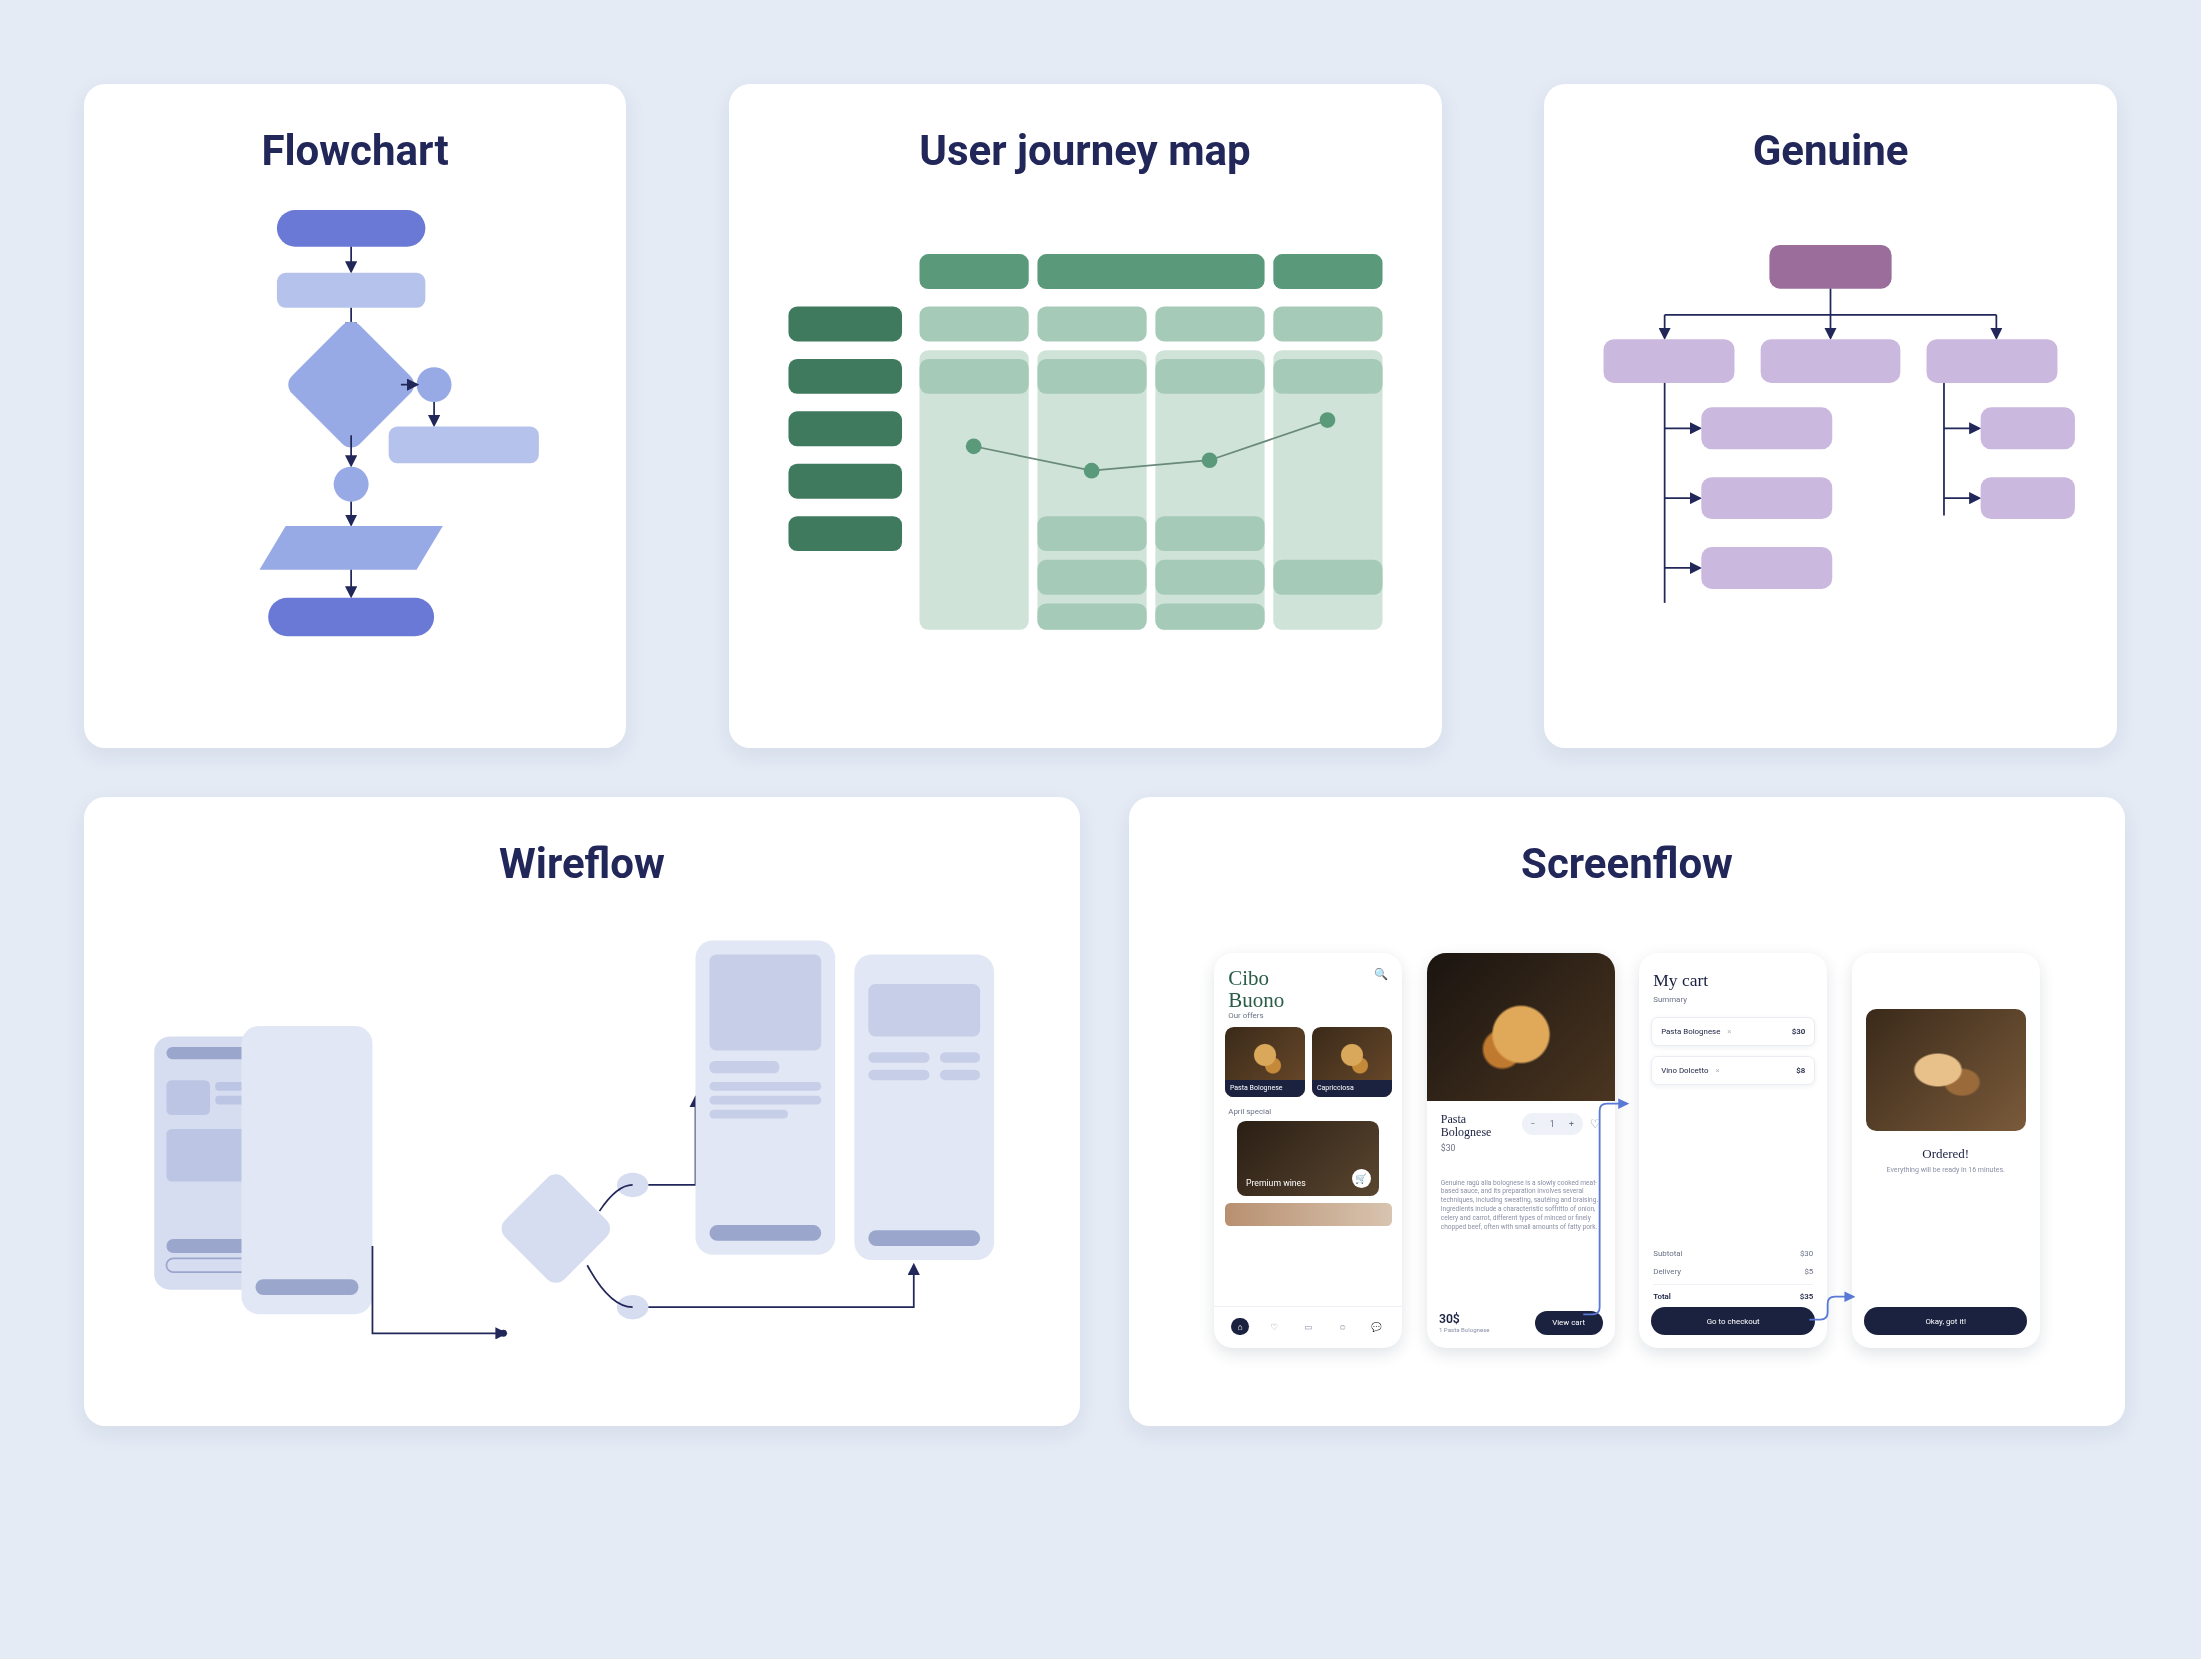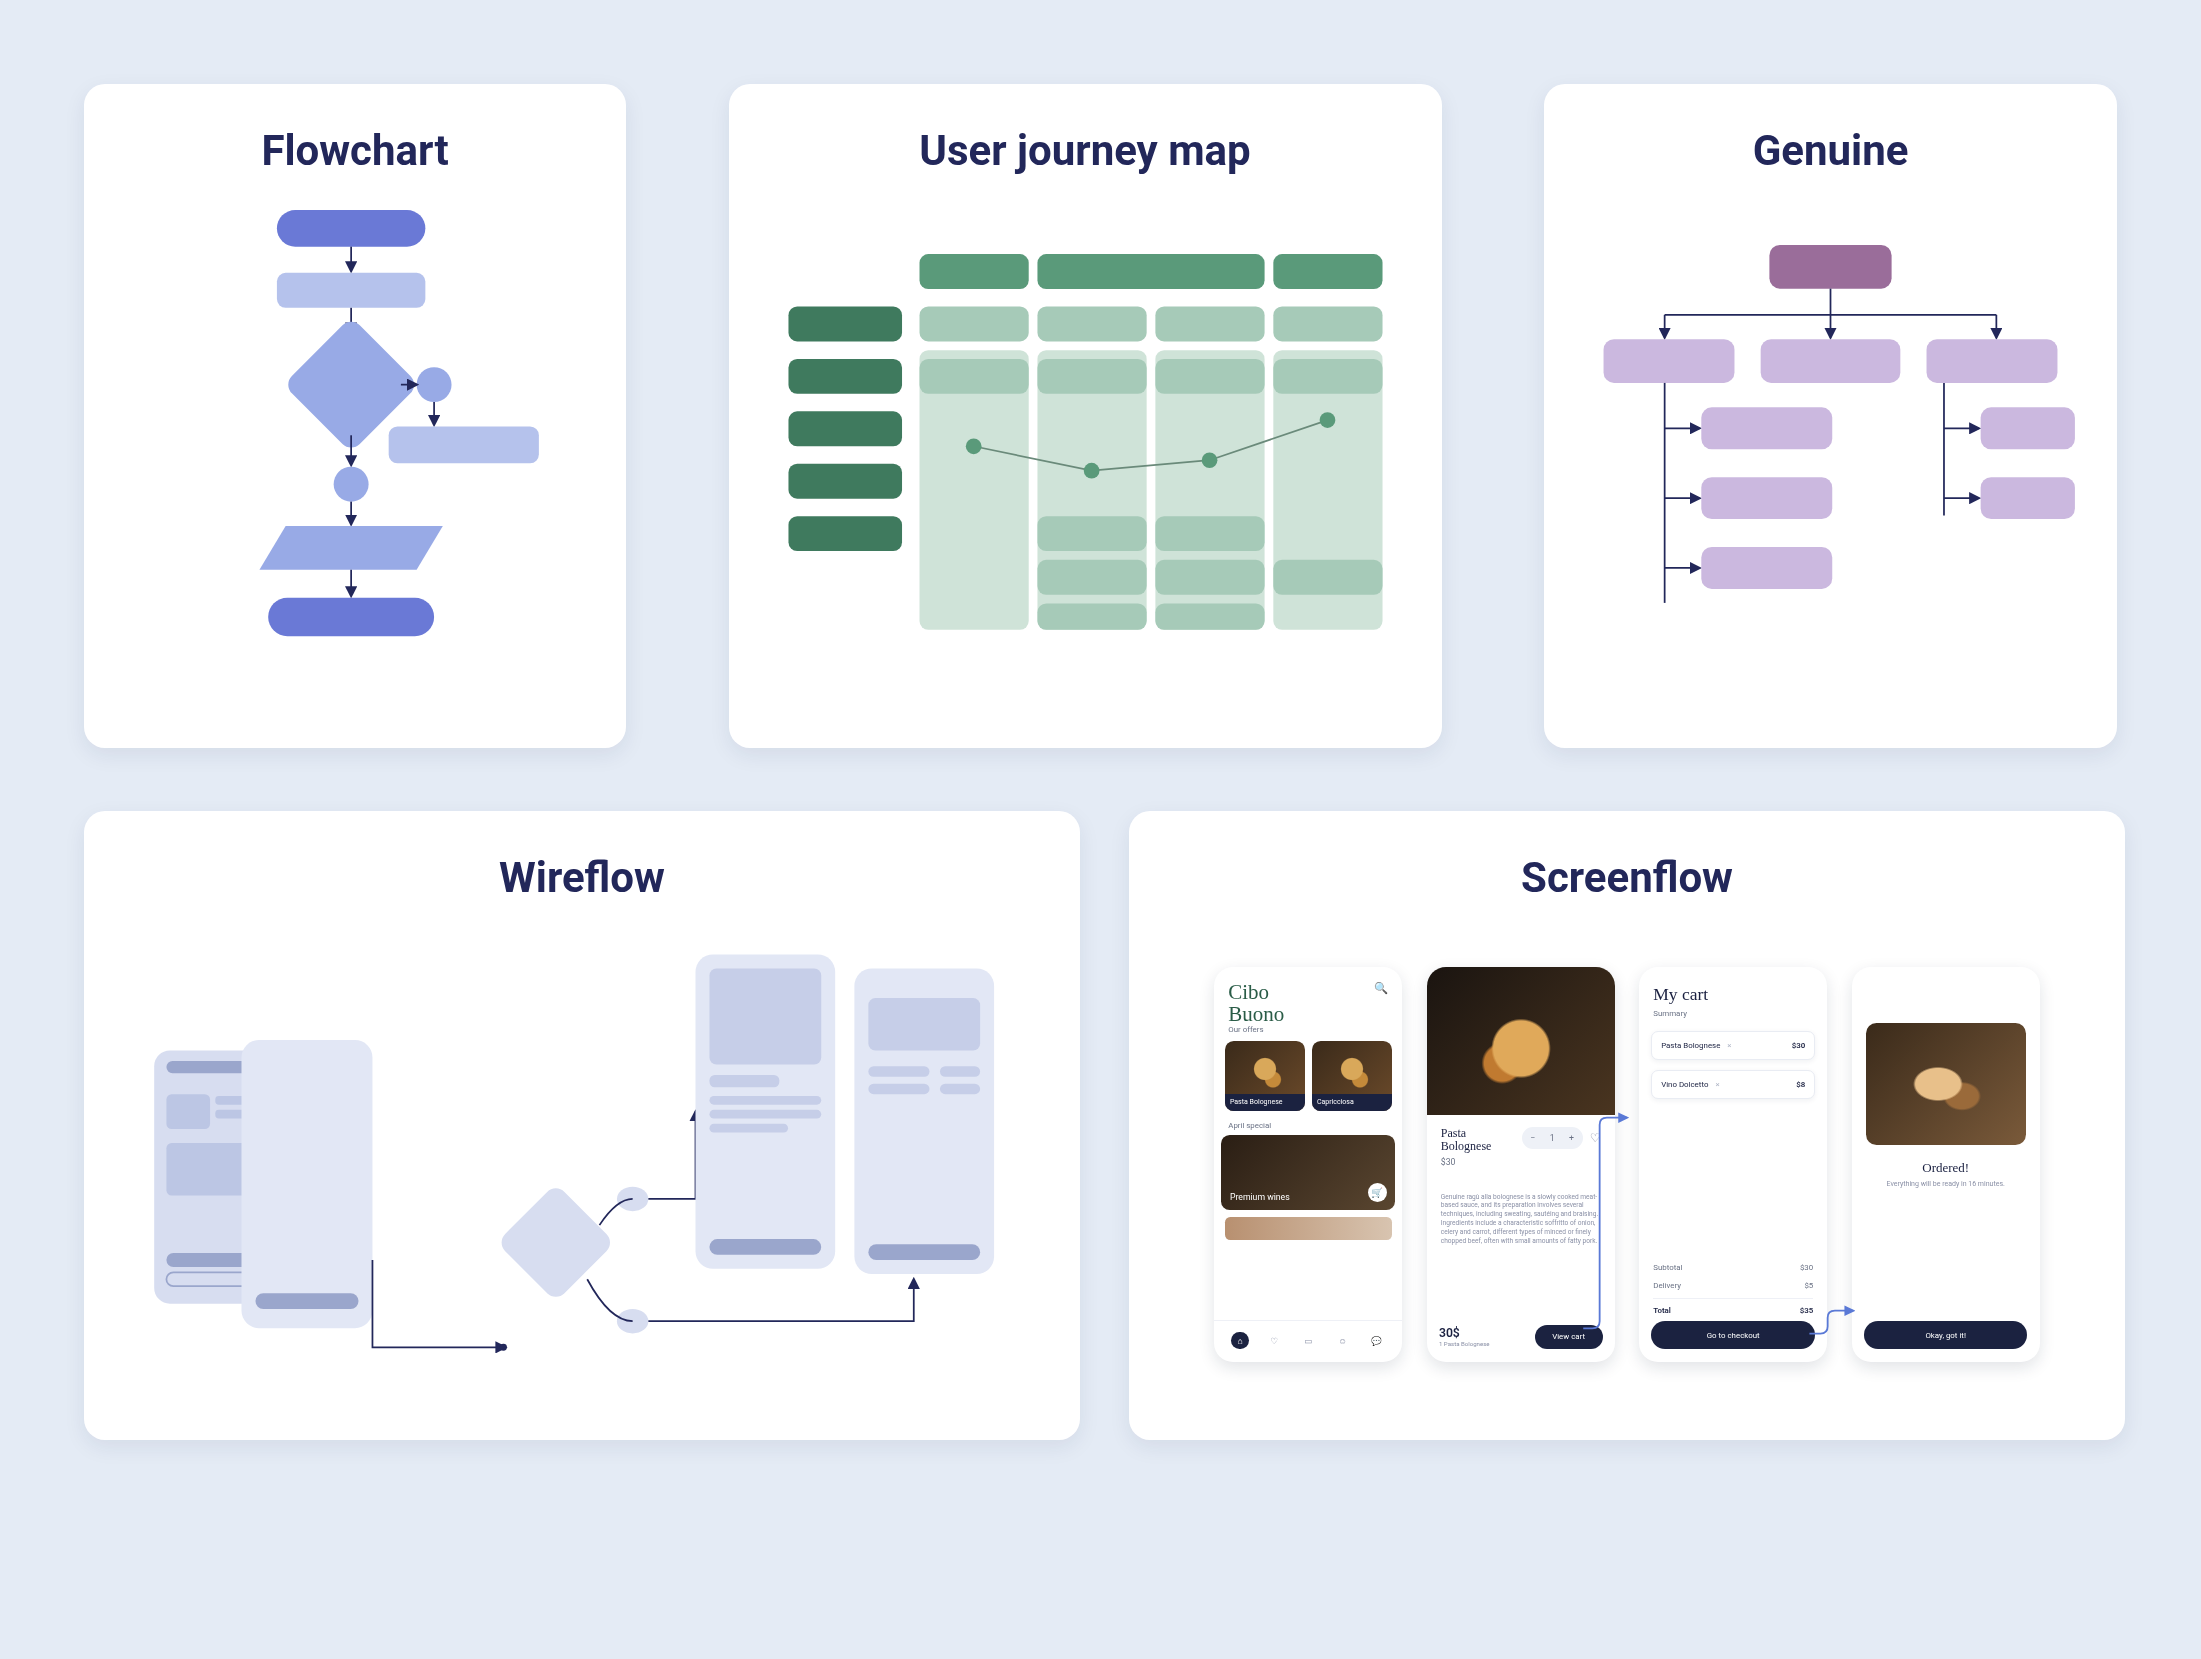--- a/index.html
+++ b/index.html
@@ -22,21 +22,21 @@
   .card h2 {
     color: #22275a;
     font-size: 42px;
     font-weight: 700;
     margin-bottom: 35px;
     text-align: center;
   }
   .illus { width: 100%; flex: 1; display: flex; align-items: center; justify-content: center; }
   
   
-  .outer { display:flex; flex-direction:column; gap:63px; }
+  .outer { display:flex; flex-direction:column; gap:49px; }
   .row { display:flex; gap:49px; }
   .row1 .c1{ flex:0 0 542px;}
   .row1 .c2{ flex:0 0 707px;}
   .row1 .c3{ flex:0 0 559px;}
   .row1 { justify-content: space-between; }
   .r2 .w1{ flex:0 0 996px;}
   .r2 .w2{ flex:0 0 996px;}
   .r2 { justify-content: space-between; }
   svg { display:block; }
 
@@ -48,21 +48,21 @@
     font-size:8.7px; color:#1a2040; position:relative;
   }
   .phone .ptitle { font-family: Georgia, "Times New Roman", serif; font-size:21px; line-height:1.05; padding:15.7px 14px 5.2px; color:#2a5c47;}
   .phone .ptitle .l2{ color:#2a5c47;}
   .phone .small{ font-size:7.9px; color:#6a7285; padding:0 14px 7px;}
   .thumbrow{ display:flex; gap:7px; padding:0 10.5px;}
   .thumb{ flex:1; height:70px; border-radius:8.7px; background:linear-gradient(135deg,#3a2a1a,#6b4a2a); position:relative; overflow:hidden;}
   .thumb::after{content:""; position:absolute; inset:0; background:radial-gradient(circle at 50% 40%, #d9a85a 0 18%, transparent 20%), radial-gradient(circle at 60% 55%, #c48a3a 0 12%, transparent 14%);}
   .thumb .cap{position:absolute; left:0; right:0; bottom:0; background:#1b2240; color:#fff; font-size:7px; padding:4.4px 5.2px;}
   .sectlbl{ font-size:7.9px; color:#6a7285; padding:10.5px 14px 5.2px;}
-  .bigthumb{ margin:0 7px; height:75px; border-radius:8.7px; background:linear-gradient(135deg,#2a1e14,#5a4630); position:relative;}
+  .bigthumb{ margin:0 23px; height:75px; border-radius:8.7px; background:linear-gradient(135deg,#2a1e14,#5a4630); position:relative;}
   .bigthumb .cap2{position:absolute; left:8.7px; bottom:8.7px; color:#fff; font-size:8.7px;}
   .bigthumb .circ{position:absolute; right:8.7px; bottom:8.7px; width:19px;height:19px;border-radius:50%;background:#fff; display:flex;align-items:center;justify-content:center; font-size:9.6px;}
   .strip{ margin:7px 10.5px 0; height:23px; border-radius:5.2px; background:linear-gradient(90deg,#b89070,#d8c4b0);}
   .navbar{ margin-top:auto; display:flex; justify-content:space-around; align-items:center; padding:10.5px 8.7px 12.2px; border-top:0.9px solid #eef0f6;}
   .navi{ width:17.5px;height:17.5px;border-radius:50%; display:flex;align-items:center;justify-content:center; color:#8a90a6;}
   .navi.active{ background:#1b2240; color:#fff;}
   .hero{ height:148px; background:linear-gradient(135deg,#1a1410,#4a3520); position:relative;}
   .hero::after{content:"";position:absolute;inset:0;background:radial-gradient(circle at 50% 55%, #e0a95a 0 22%, transparent 24%), radial-gradient(circle at 40% 65%, #c07a30 0 12%, transparent 14%);}
   .p2body{ padding:12.2px 14px 0;}
   .p2title{ font-family:Georgia,serif; font-size:12px; line-height:1.1; color:#1a2040;}

